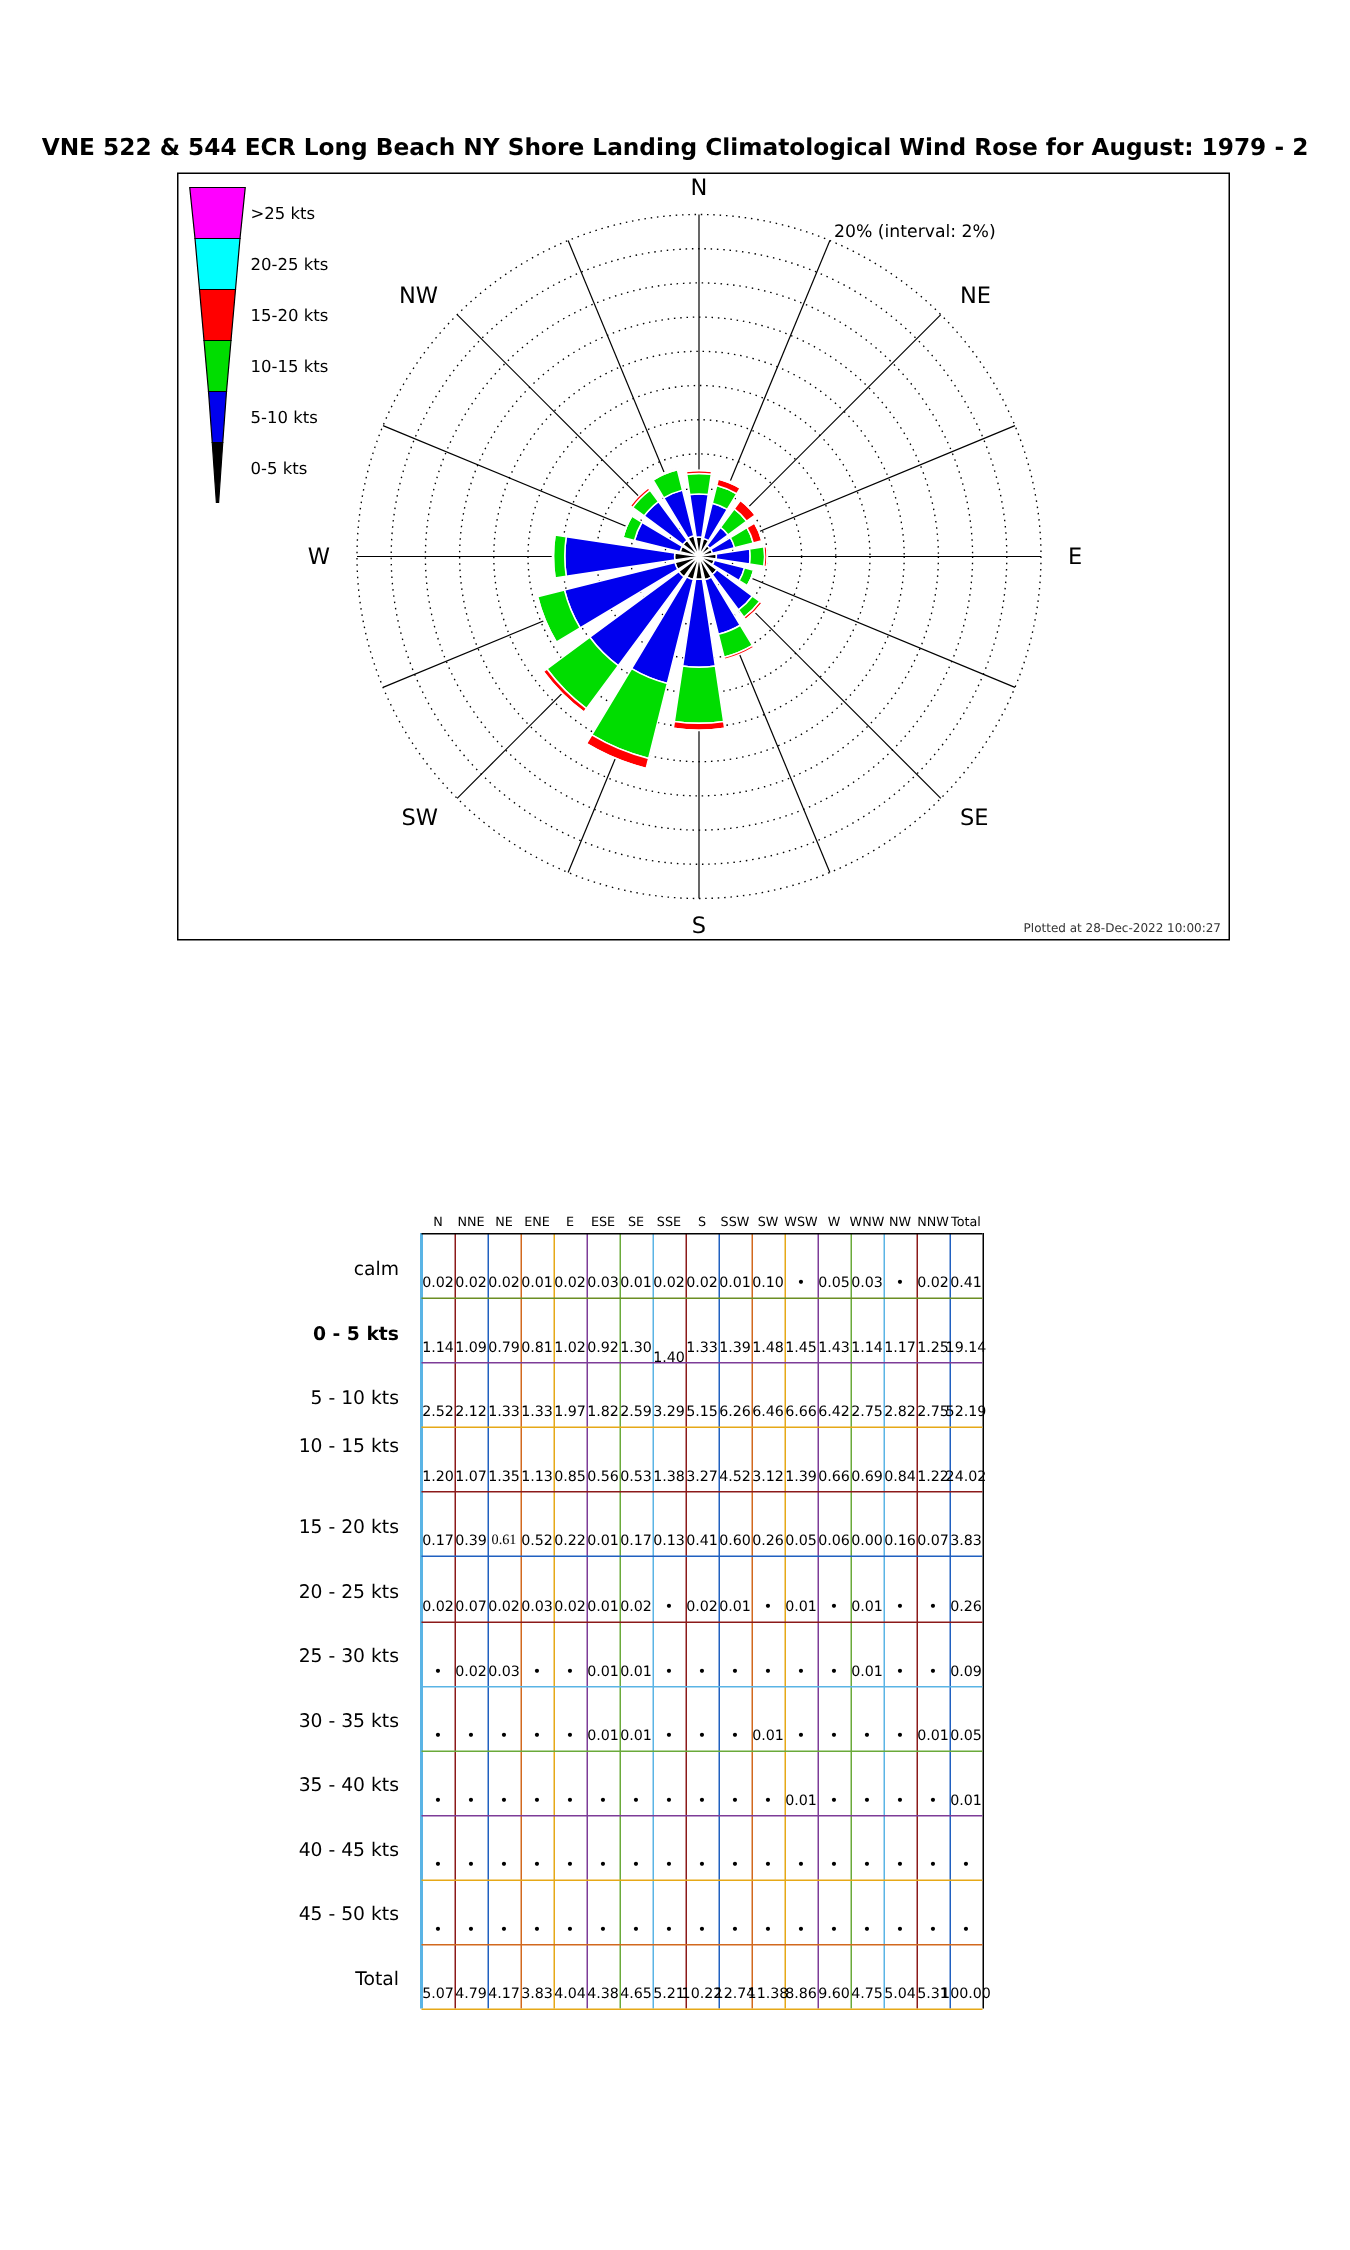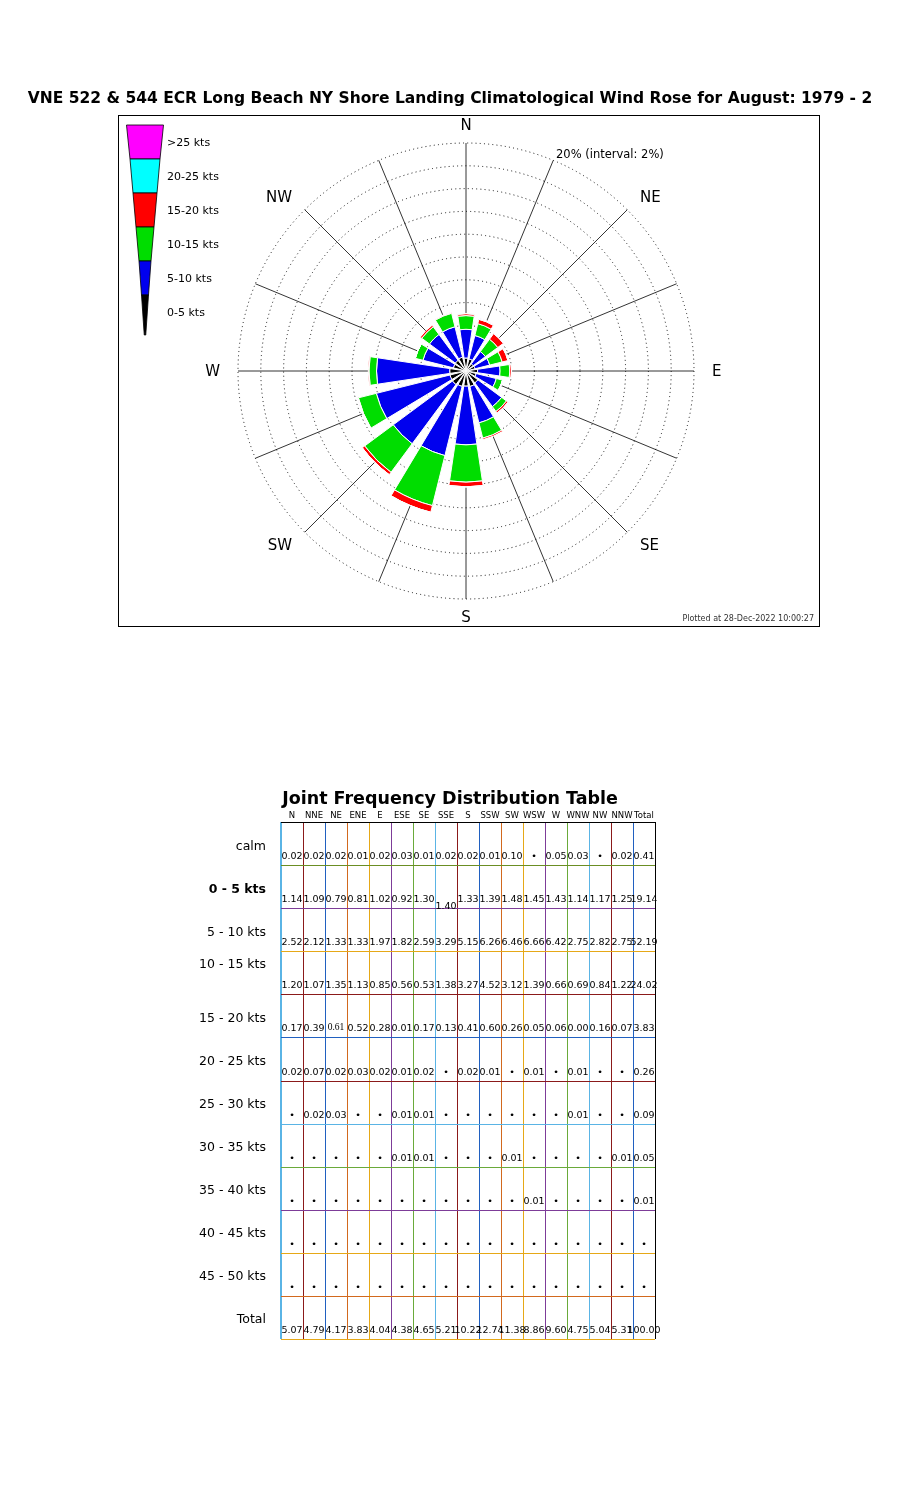--- a/index.html
+++ b/index.html
@@ -156,21 +156,20 @@
         <polygon points="17,111 35,111 32,145 20,145" fill="#00dd00" stroke="#000" stroke-width="0.8"></polygon>
         <text x="48" y="132" font-size="11" fill="#000">10-15 kts</text>
         <polygon points="20,145 32,145 29.5,179 22.5,179" fill="#0000ee" stroke="#000" stroke-width="0.8"></polygon>
         <text x="48" y="166" font-size="11" fill="#000">5-10 kts</text>
         <polygon points="22.5,179 29.5,179 26.75,219 25.25,219" fill="#000000" stroke="#000" stroke-width="0.8"></polygon>
         <text x="48" y="200" font-size="11" fill="#000">0-5 kts</text>
       </svg>
   </div>
 
   <div class="table-wrap">
-    <div class="table-title">Joint Frequency Distribution Table</div>
     <div id="table-area" style="position:absolute;left:0;top:0;width:900px;height:600px;">
         <div class="gline" style="left: 280px; top: 42px; width: 2px; height: 517px; background: rgb(90, 180, 229);"></div>
         <div class="gline" style="left: 303px; top: 42px; width: 1px; height: 517px; background: rgb(139, 26, 26);"></div>
         <div class="gline" style="left: 325px; top: 42px; width: 1px; height: 517px; background: rgb(32, 96, 192);"></div>
         <div class="gline" style="left: 347px; top: 42px; width: 1px; height: 517px; background: rgb(210, 105, 30);"></div>
         <div class="gline" style="left: 369px; top: 42px; width: 1px; height: 517px; background: rgb(230, 168, 23);"></div>
         <div class="gline" style="left: 391px; top: 42px; width: 1px; height: 517px; background: rgb(125, 60, 152);"></div>
         <div class="gline" style="left: 413px; top: 42px; width: 1px; height: 517px; background: rgb(106, 170, 58);"></div>
         <div class="gline" style="left: 435px; top: 42px; width: 1px; height: 517px; background: rgb(90, 180, 229);"></div>
         <div class="gline" style="left: 457px; top: 42px; width: 1px; height: 517px; background: rgb(139, 26, 26);"></div>
@@ -290,21 +289,21 @@
         <div class="cell" style="left: 534px; top: 199.333px;">1.39</div>
         <div class="cell" style="left: 556px; top: 199.333px;">0.66</div>
         <div class="cell" style="left: 578px; top: 199.333px;">0.69</div>
         <div class="cell" style="left: 600px; top: 199.333px;">0.84</div>
         <div class="cell" style="left: 622px; top: 199.333px;">1.22</div>
         <div class="cell" style="left: 644px; top: 199.333px;">24.02</div>
         <div class="cell" style="left: 292px; top: 242.417px;">0.17</div>
         <div class="cell" style="left: 314px; top: 242.417px;">0.39</div>
         <div class="cell" style="left: 336px; top: 242.417px; font-family: Liberation Serif, serif;">0.61</div>
         <div class="cell" style="left: 358px; top: 242.417px;">0.52</div>
-        <div class="cell" style="left: 380px; top: 242.417px;">0.28</div>
+        <div class="cell" style="left: 380px; top: 242.417px;">0.22</div>
         <div class="cell" style="left: 402px; top: 242.417px;">0.01</div>
         <div class="cell" style="left: 424px; top: 242.417px;">0.17</div>
         <div class="cell" style="left: 446px; top: 242.417px;">0.13</div>
         <div class="cell" style="left: 468px; top: 242.417px;">0.41</div>
         <div class="cell" style="left: 490px; top: 242.417px;">0.60</div>
         <div class="cell" style="left: 512px; top: 242.417px;">0.26</div>
         <div class="cell" style="left: 534px; top: 242.417px;">0.05</div>
         <div class="cell" style="left: 556px; top: 242.417px;">0.06</div>
         <div class="cell" style="left: 578px; top: 242.417px;">0.00</div>
         <div class="cell" style="left: 600px; top: 242.417px;">0.16</div>

